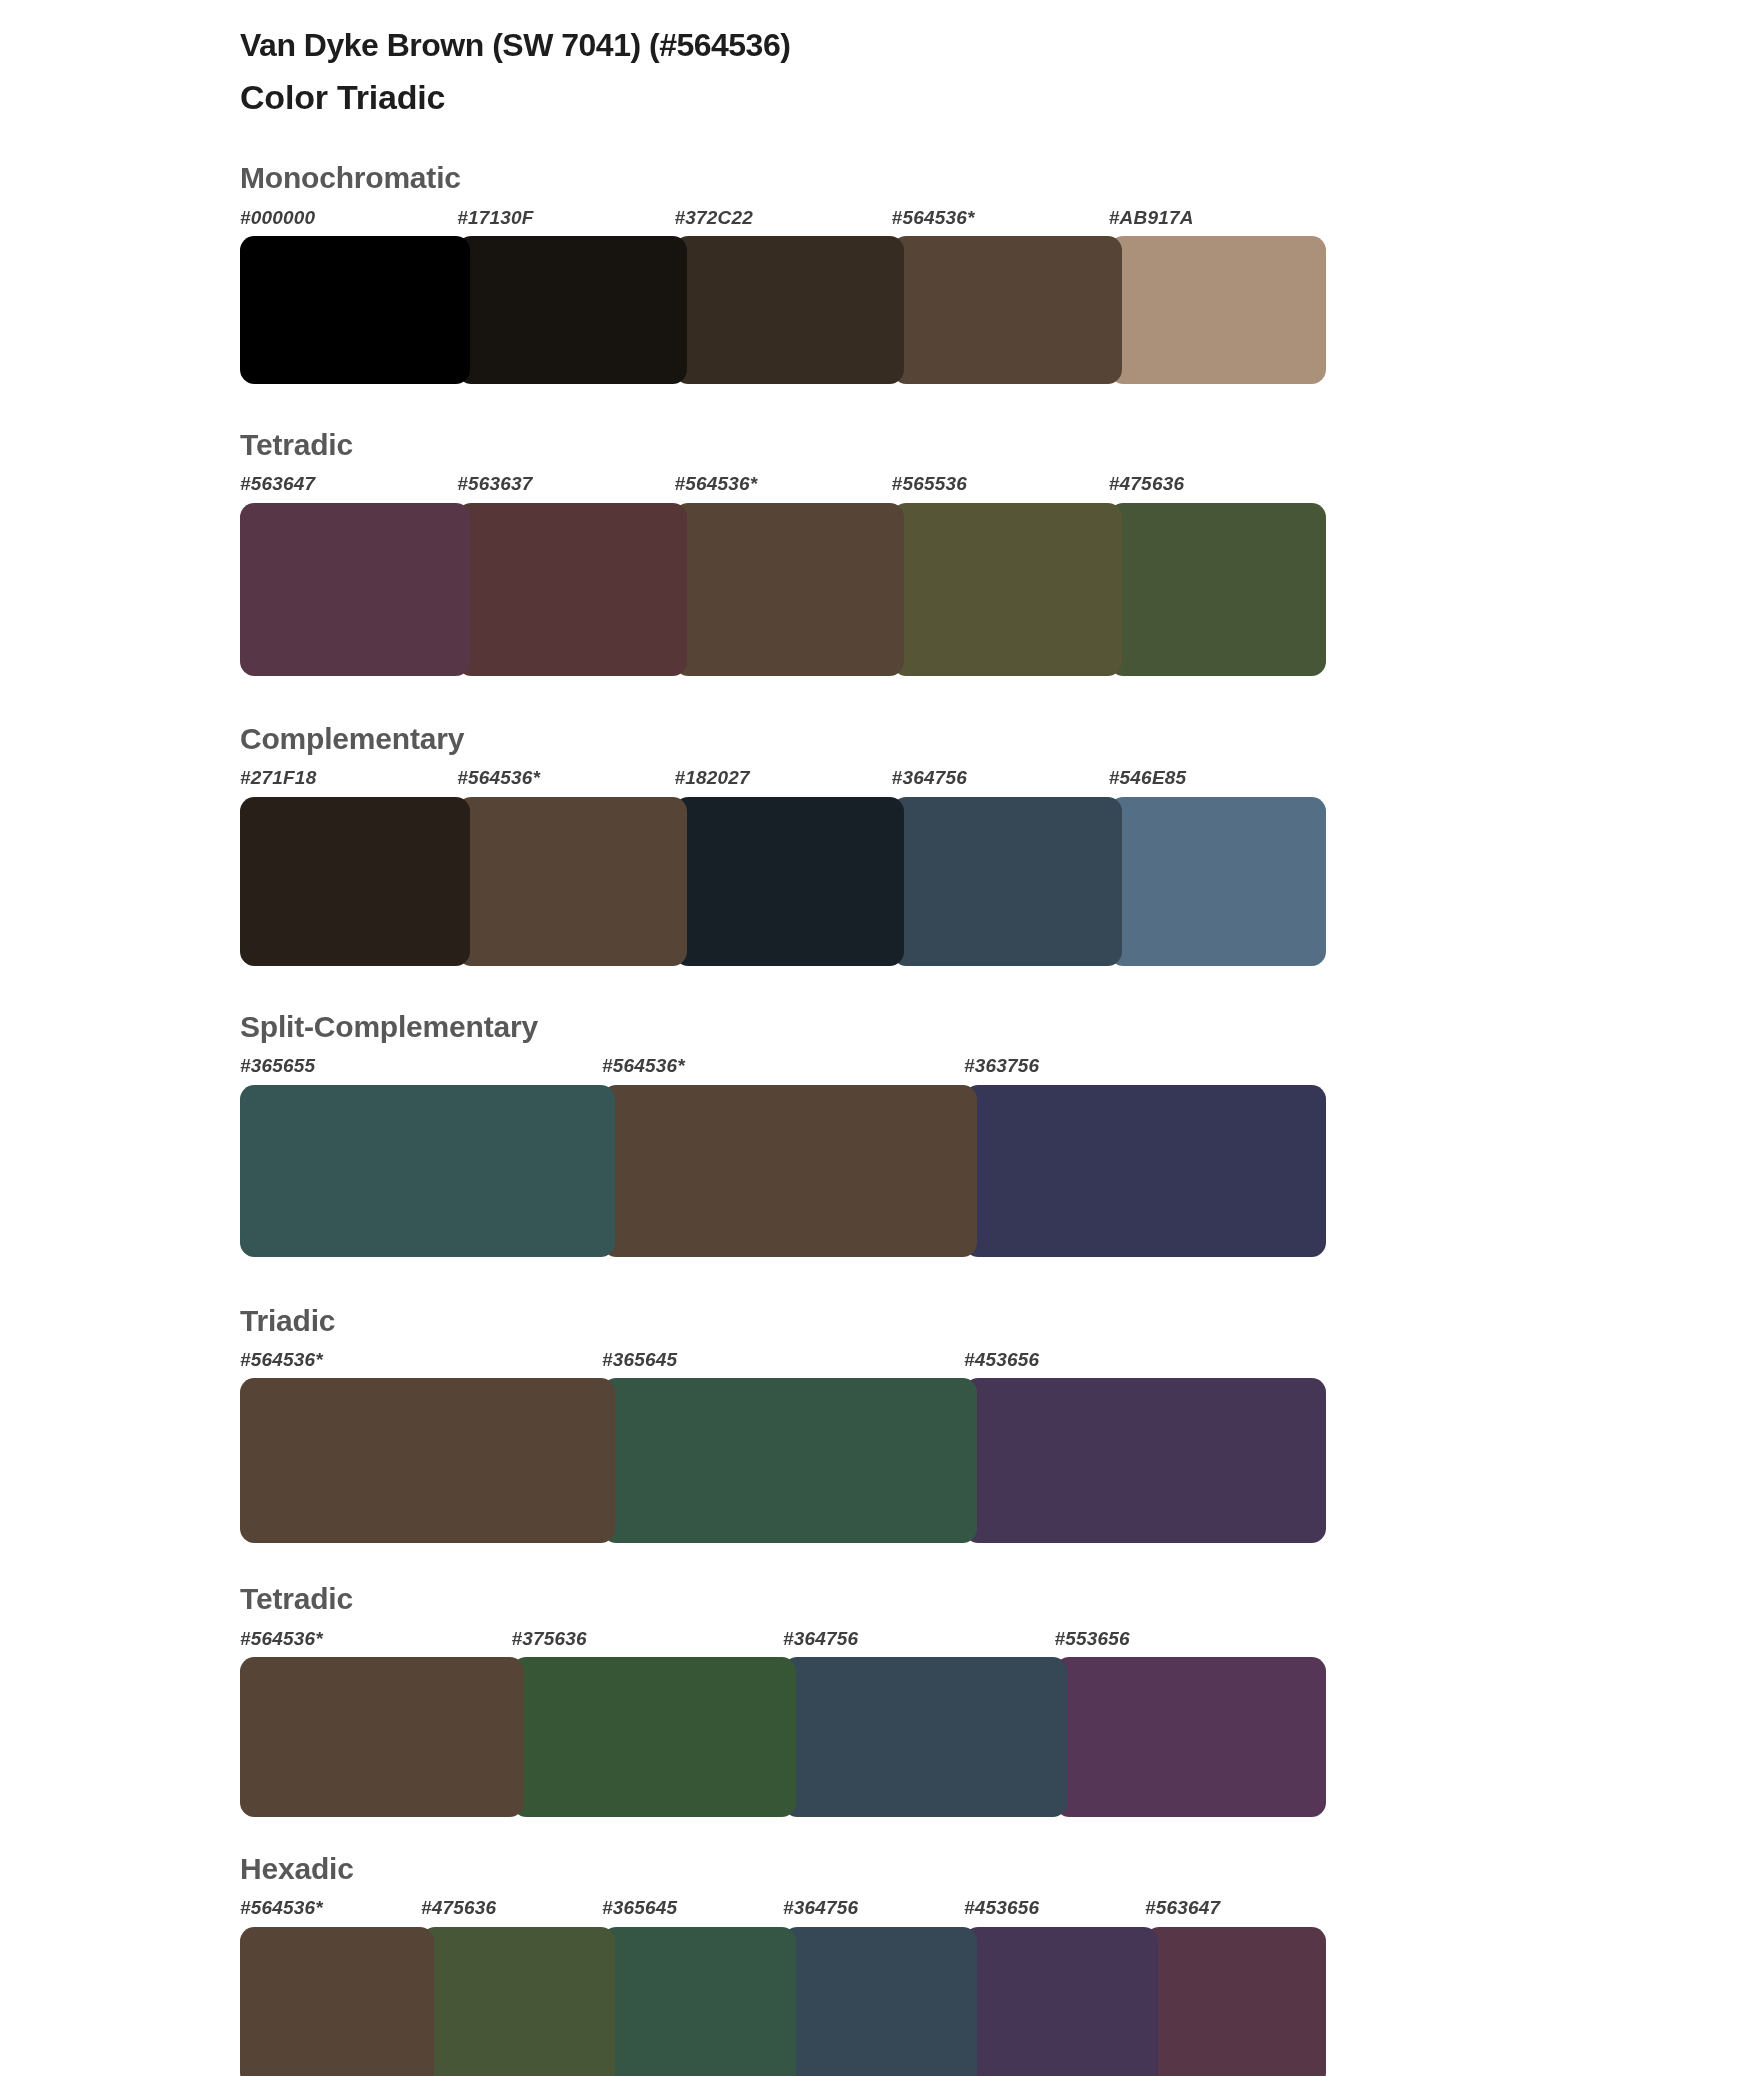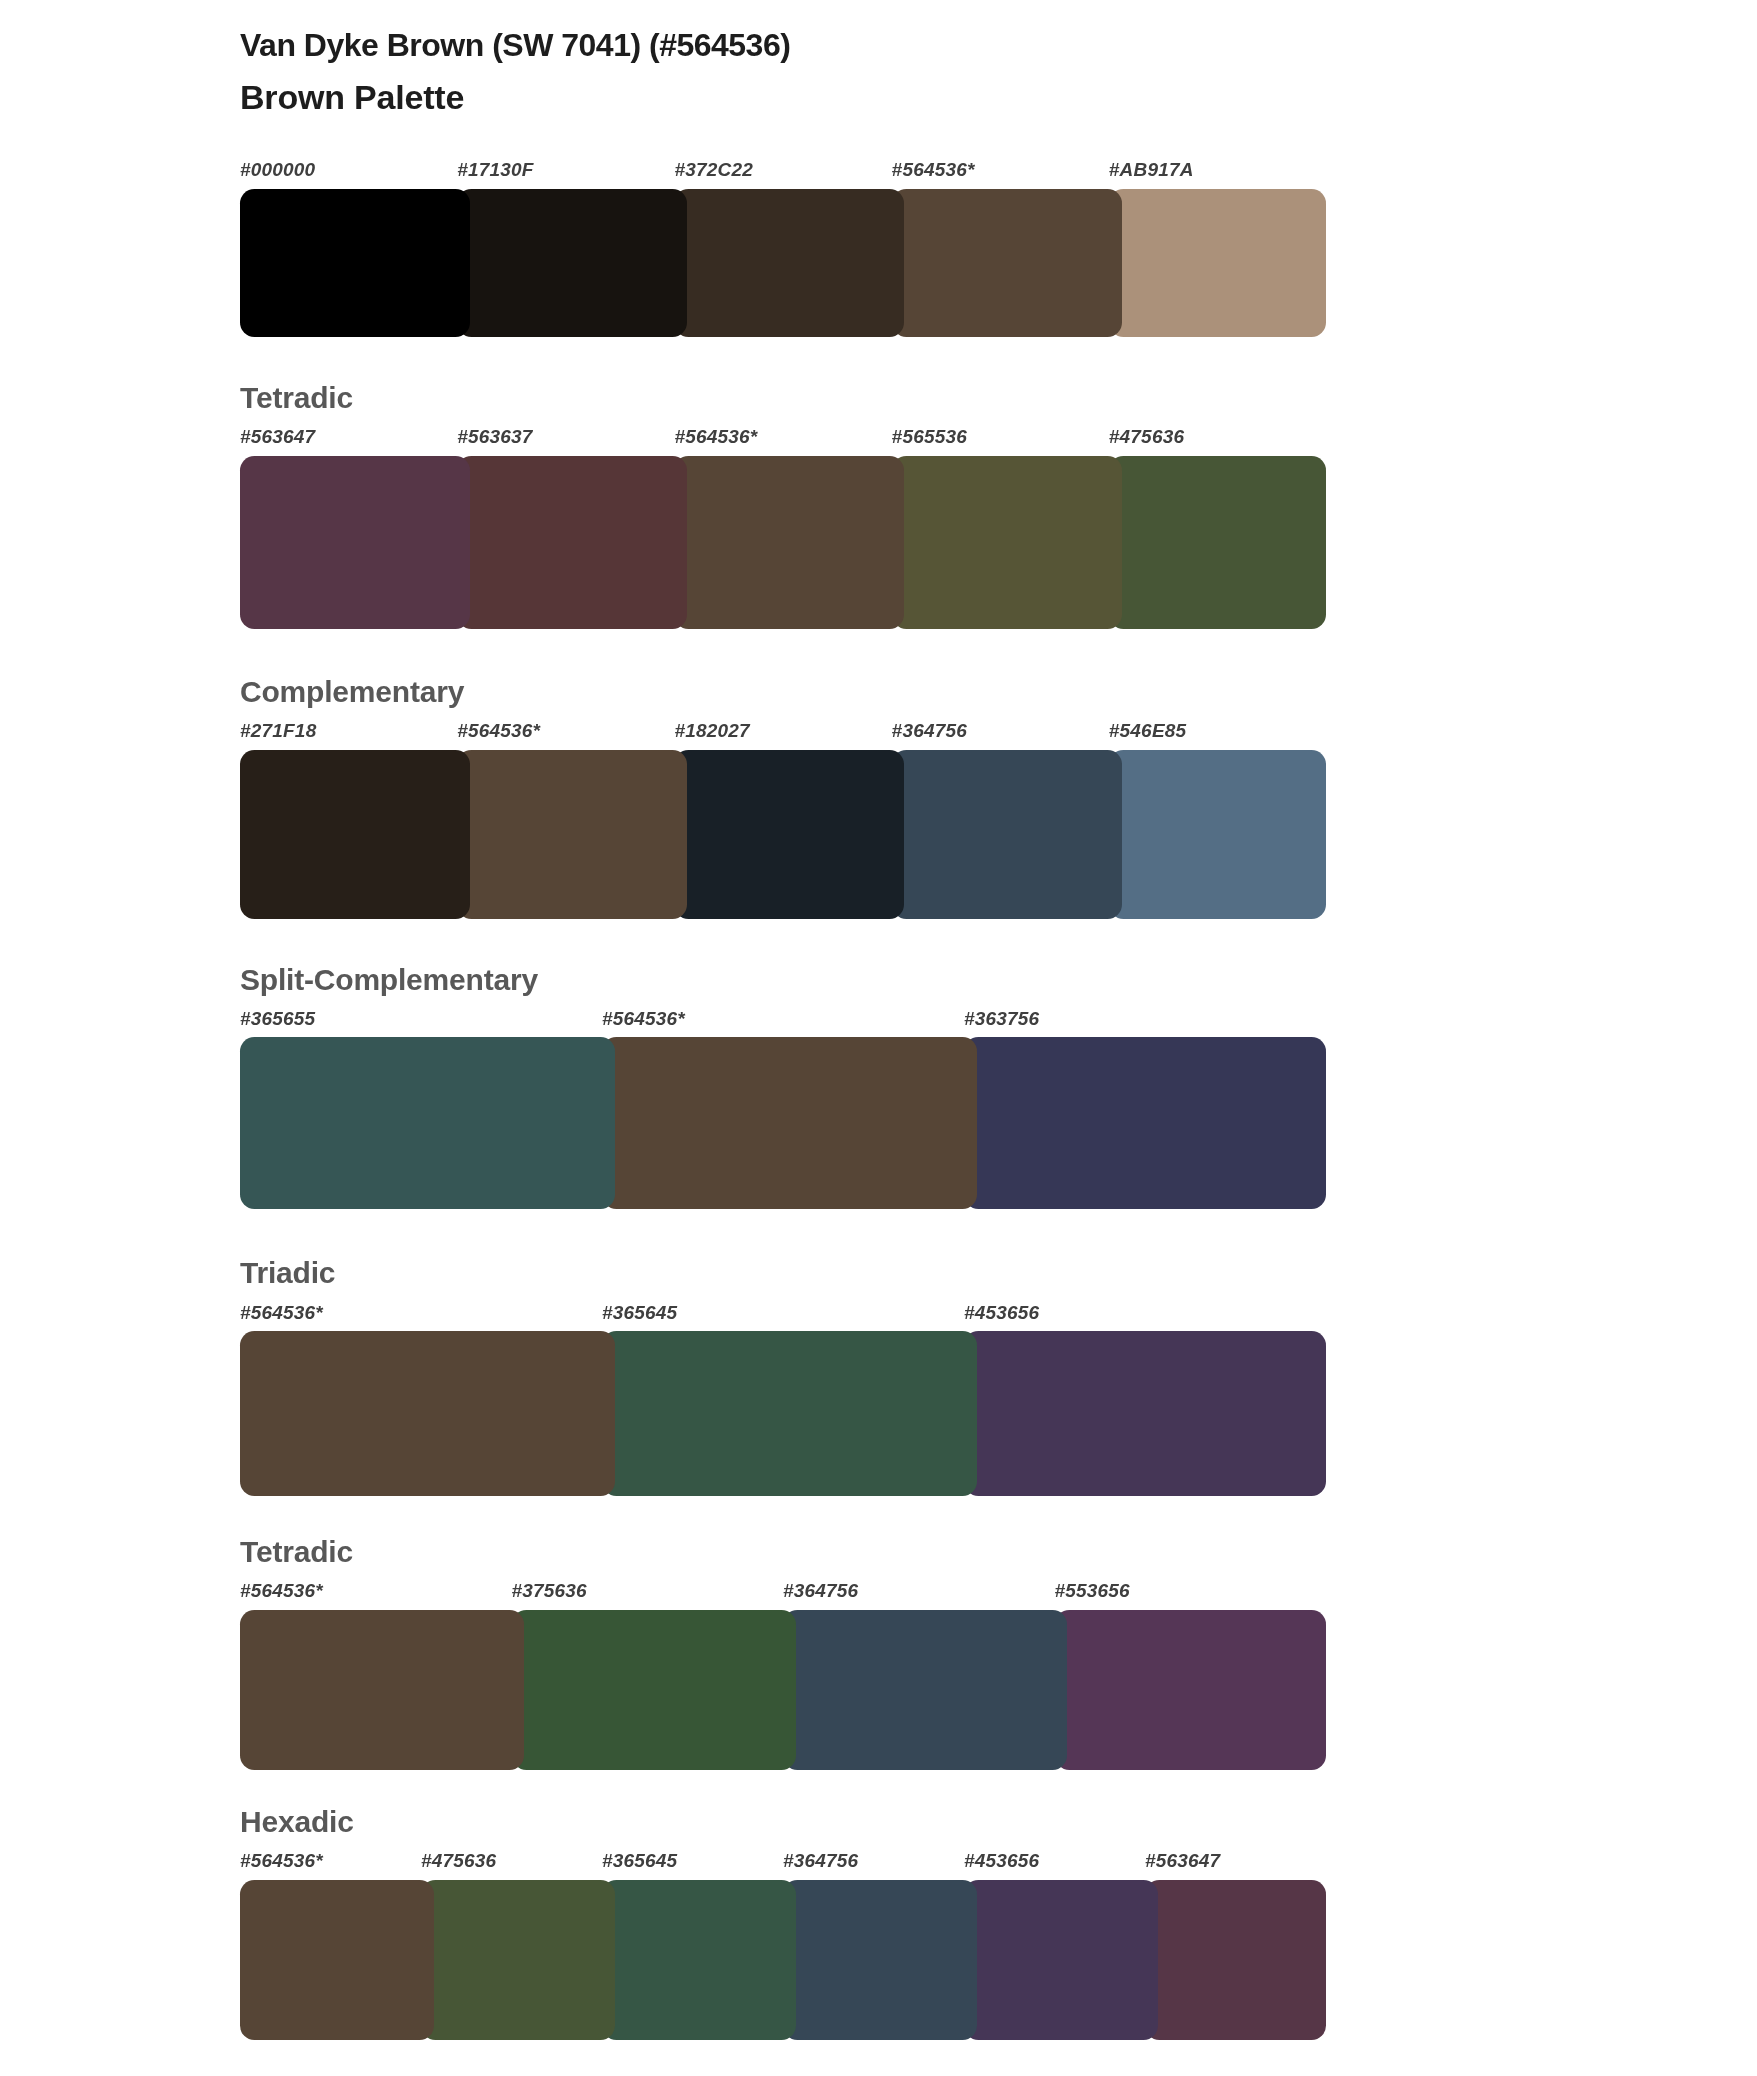--- a/index.html
+++ b/index.html
@@ -131,25 +131,26 @@
     letter-spacing: 0.2px;
   }
 </style>
 </head>
 <body>
 
 <div class="page">
 
   <div class="header">
     <h1 class="page-title">Van Dyke Brown (SW 7041) (#564536)</h1>
-    <h2 class="page-subtitle">Brown Palette</h2>
+    <h2 class="page-subtitle">Color Triadic</h2>
   </div>
 
   <div class="sections">
       <div class="palette-section sec-monochromatic">
+        <div class="section-title">Monochromatic</div>
         <div class="swatch-row">
           <div class="swatch" style="z-index: 7;">
             <div class="swatch-label">#000000</div>
             <div class="swatch-chip" style="background-color: rgb(0, 0, 0); margin-right: -12.8px; width: calc(100% + 12.8px);"></div>
           </div>
           <div class="swatch" style="z-index: 6;">
             <div class="swatch-label">#17130F</div>
             <div class="swatch-chip" style="background-color: rgb(23, 19, 15); margin-right: -12.8px; width: calc(100% + 12.8px);"></div>
           </div>
           <div class="swatch" style="z-index: 5;">

